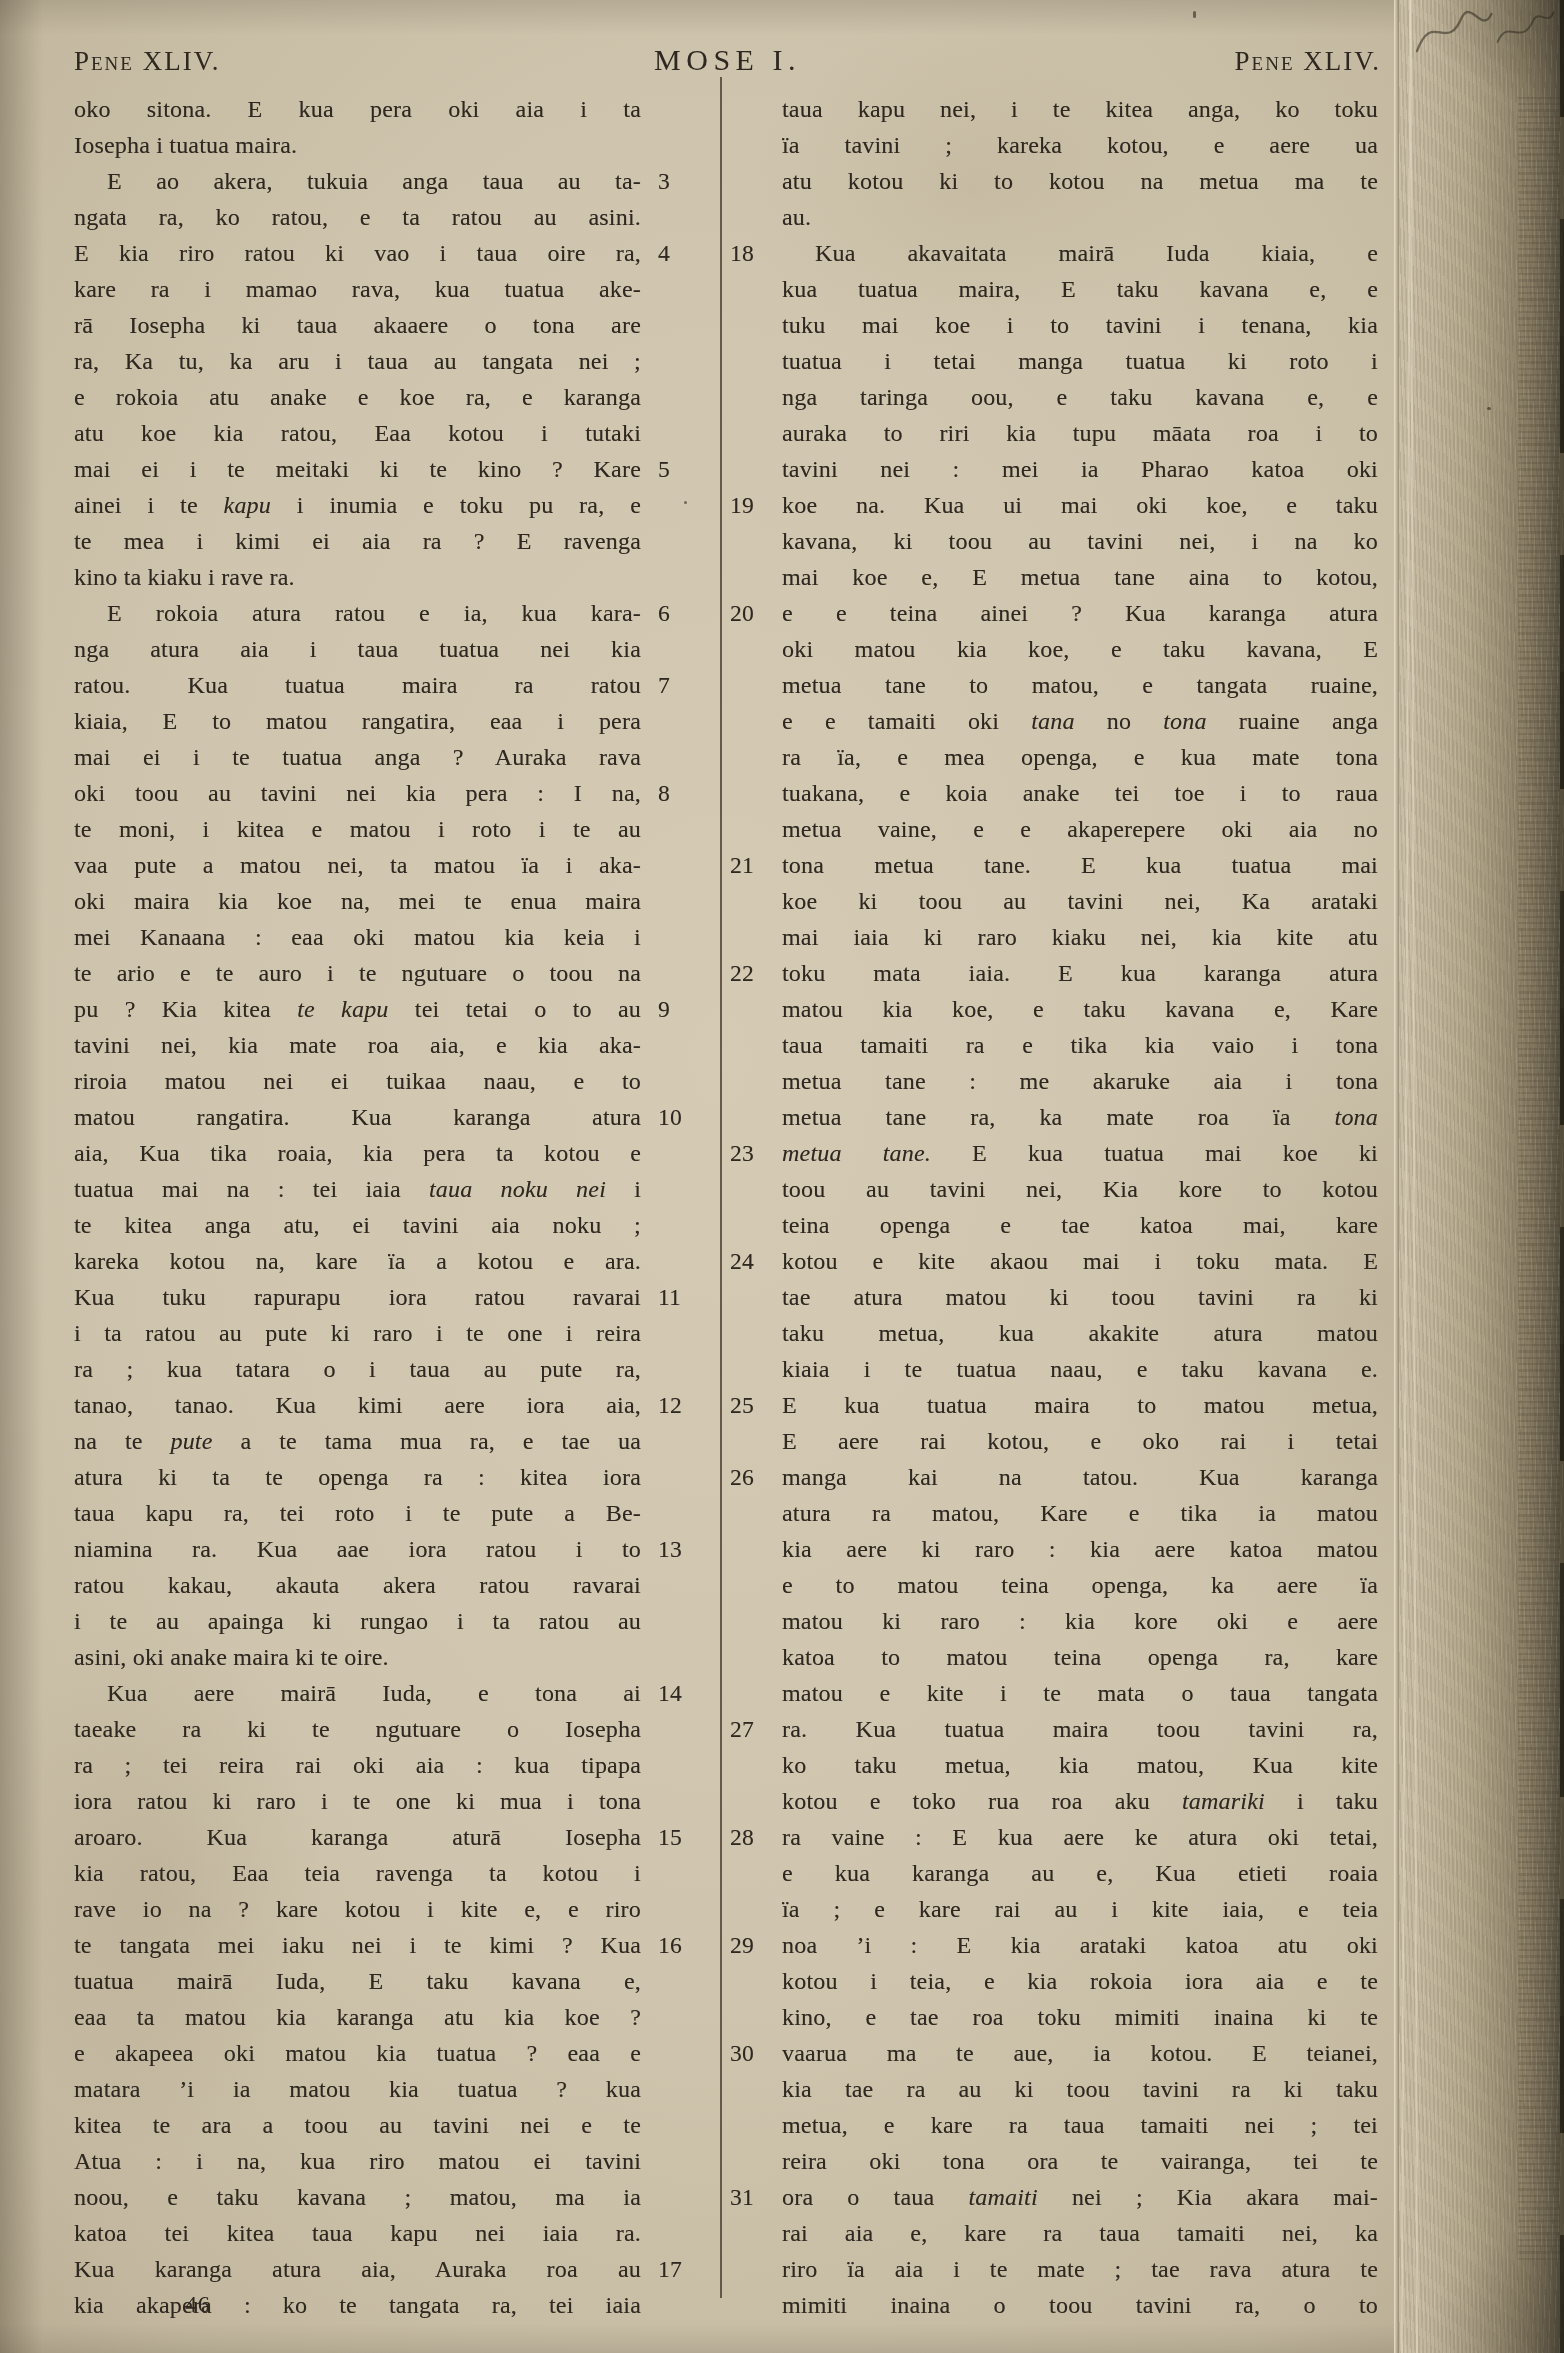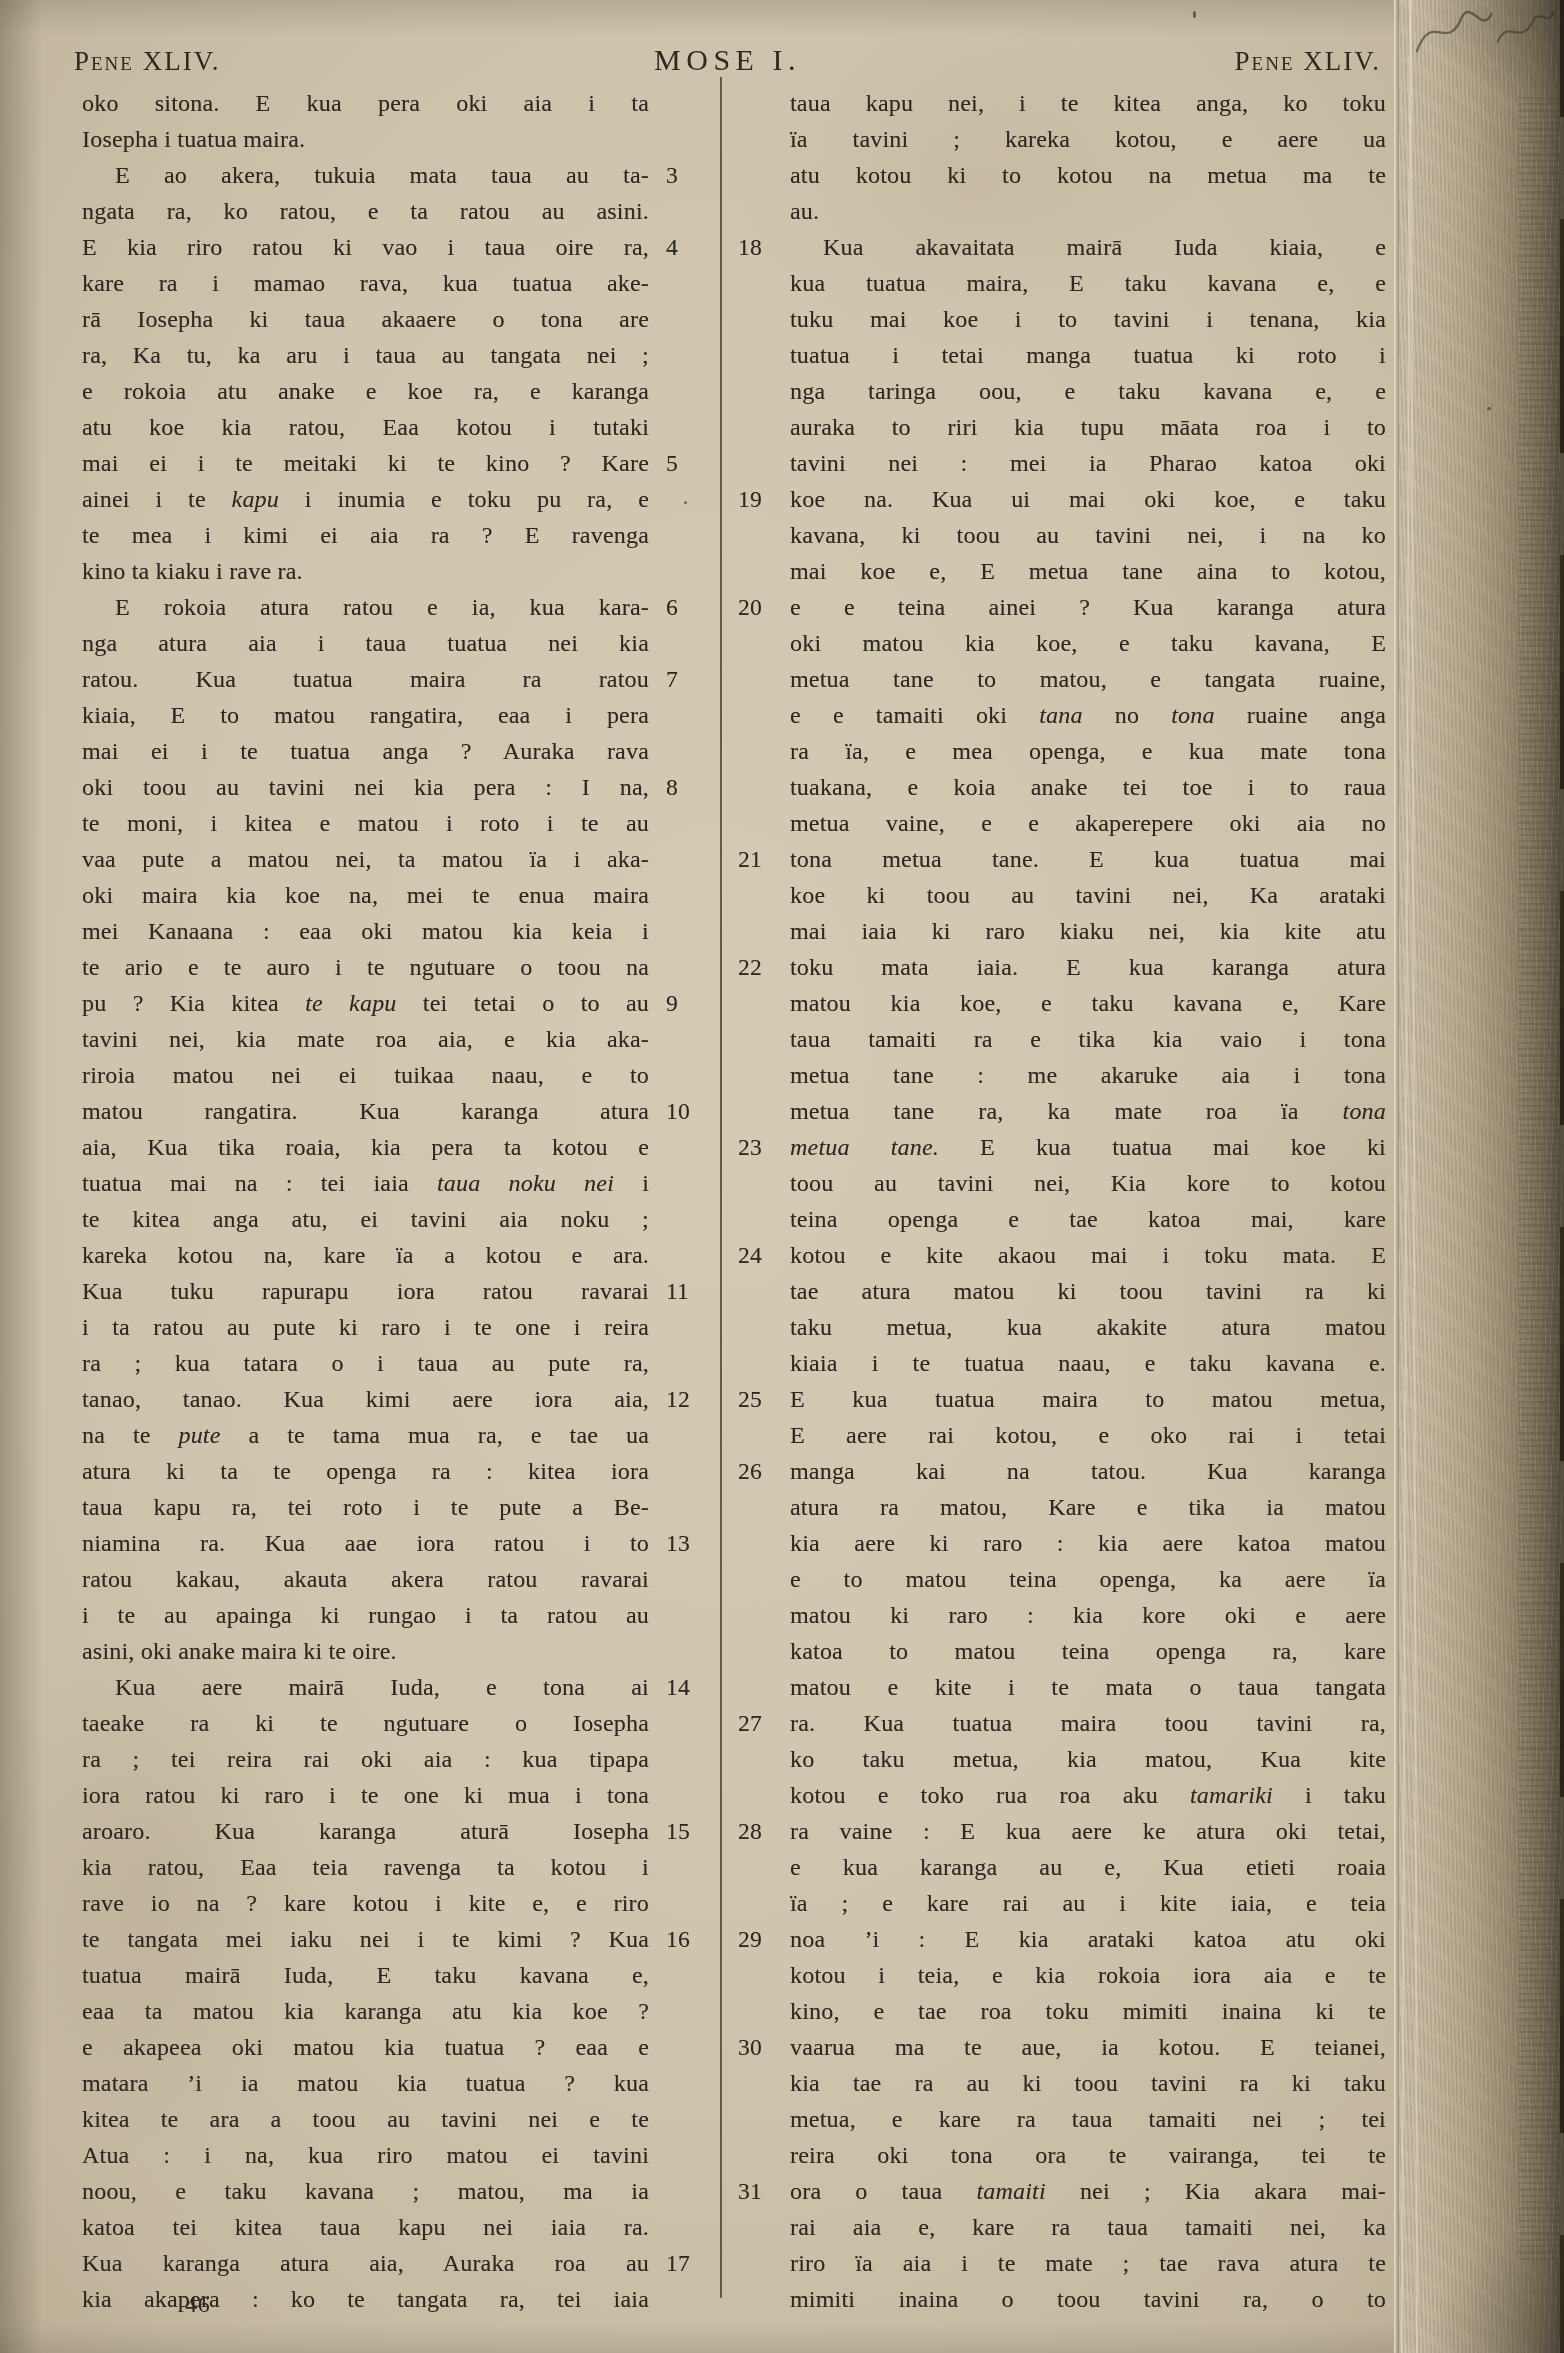--- a/index.html
+++ b/index.html
@@ -26,21 +26,21 @@
   .page { position:absolute; left:0; top:0; width:1401px; height:100%;padding-left:8px; }
 
   
   .running-head { position:absolute; left:74px; top:41px; width:1307px; height:41px; line-height:41px; }
   .rh-left  { position:absolute; left:0;  top:0; font-variant:small-caps; font-size:27px; letter-spacing:2px; }
   .rh-center{ position:absolute; left:0; right:0; top:-1.6px; text-align:center; font-size:30px; letter-spacing:5.5px; }
   .rh-right { position:absolute; right:0; top:0; font-variant:small-caps; font-size:27px; letter-spacing:2px; }
 
   
   .columns { position:absolute; left:74px; top:77px; width:1307px; }
-  .col { position:absolute; top:8px;margin-left:8px; }
+  .col { position:absolute; top:14px; }
   .col-left  { left:0;    width:567px; }
   .col-right { left:708px; width:596px; }
   .divider { position:absolute; left:646px; top:0; width:1.6px; height:2221px; background:var(--divider,#4a3f30); opacity:.8; }
 
   .line {
     position:relative; height:36px; line-height:36px; font-size:24px;
     letter-spacing:0.2px; text-align:justify; text-align-last:justify;
     text-shadow:0.2px 0.3px 0.4px rgba(47,40,32,.35);
   }
   .line.end { text-align-last:left; }
@@ -98,21 +98,21 @@
     <div class="running-head">
       <span class="rh-left">Pene XLIV.</span>
       <span class="rh-center">MOSE I.</span>
       <span class="rh-right">Pene XLIV.</span>
     </div>
 
     <div class="columns">
       <div class="col col-left" id="col-left">
           <div class="line"><span class="txt">oko sitona.  E kua pera oki aia i ta</span></div>
           <div class="line end"><span class="txt">Iosepha i tuatua maira.</span></div>
-          <div class="line indent"><span class="vnum right">3</span><span class="txt">E ao akera, tukuia mata taua au ta-</span></div>
+          <div class="line indent"><span class="vnum right">3</span><span class="txt">E ao akera, tukuia anga taua au ta-</span></div>
           <div class="line"><span class="txt">ngata ra, ko ratou, e ta ratou au asini.</span></div>
           <div class="line"><span class="vnum right">4</span><span class="txt">E kia riro ratou ki vao i taua oire ra,</span></div>
           <div class="line"><span class="txt">kare ra i mamao rava, kua tuatua ake-</span></div>
           <div class="line"><span class="txt">rā Iosepha ki taua akaaere o tona are</span></div>
           <div class="line"><span class="txt">ra, Ka tu, ka aru i taua au tangata nei ;</span></div>
           <div class="line"><span class="txt">e rokoia atu anake e koe ra, e karanga</span></div>
           <div class="line"><span class="txt">atu koe kia ratou, Eaa kotou i tutaki</span></div>
           <div class="line"><span class="vnum right">5</span><span class="txt">mai ei i te meitaki ki te kino ?  Kare</span></div>
           <div class="line"><span class="txt">ainei i te <i>kapu</i> i inumia e toku pu ra, e</span></div>
           <div class="line"><span class="txt">te mea i kimi ei aia ra ?  E ravenga</span></div>

